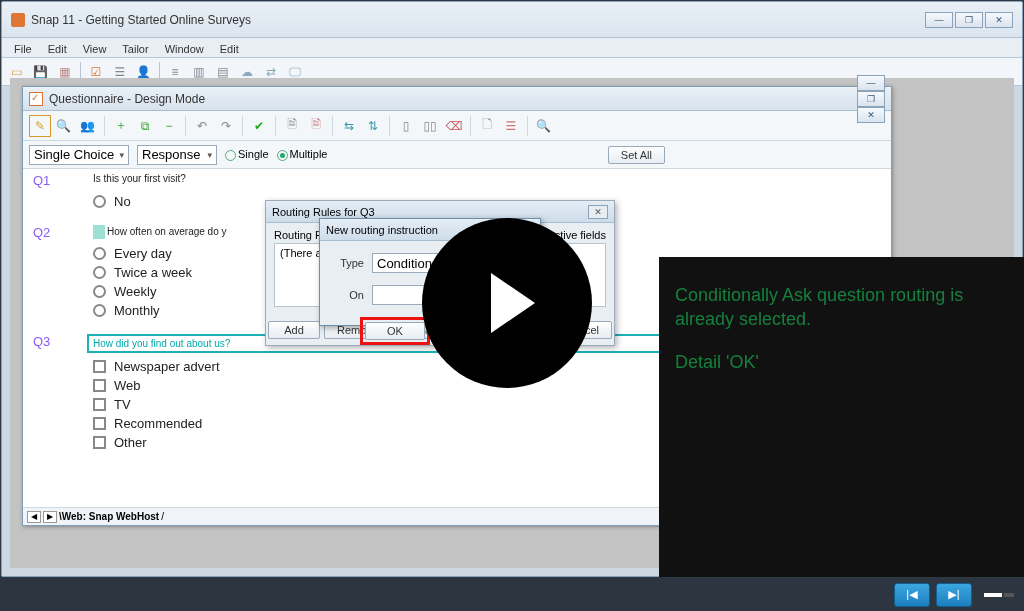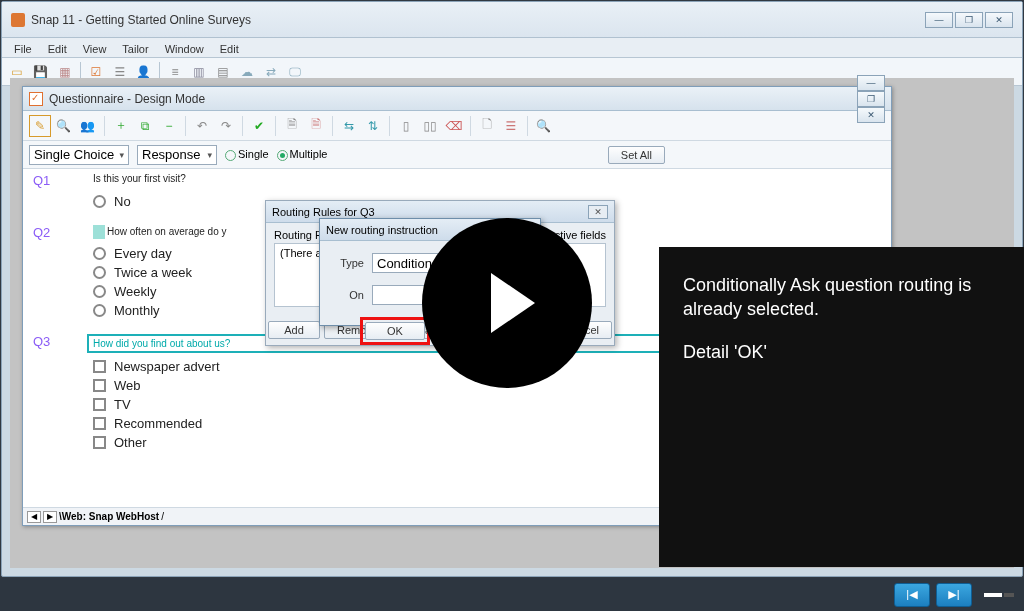--- a/index.html
+++ b/index.html
@@ -72,21 +72,21 @@
   .dlg-new .field label { width:34px; text-align:right; color:#333; }
   .dlg-new .field .select { flex:1; min-width:auto; }
   .dlg-new .okrow { display:flex; justify-content:center; gap:10px; margin-top:2px; }
   .ok-highlight { border:3px solid #e11; padding:2px; display:inline-block; }
 
   
   .playcircle { position:absolute; left:422px; top:218px; width:170px; height:170px; border-radius:50%; background:#000; display:flex; align-items:center; justify-content:center; z-index:20; box-shadow:0 0 0 4px rgba(0,0,0,.0); }
   .playcircle .tri { width:0; height:0; border-left:44px solid #fff; border-top:30px solid transparent; border-bottom:30px solid transparent; margin-left:12px; }
 
   
-  .caption { position:absolute; right:0; top:247px; width:365px; height:320px; background:#111; color:#ffffff; z-index:15; padding:26px 24px; font-size:18px; line-height:1.35; font-family:"Segoe UI", sans-serif; }
+  .caption { position:absolute; right:0; top:257px; width:365px; height:320px; background:#111; color:#15803d; z-index:15; padding:26px 16px; font-size:18px; line-height:1.35; font-family:"Segoe UI", sans-serif; }
   .caption p { margin-bottom:18px; }
 
   
   .controlbar { position:absolute; left:0; bottom:0; width:1024px; height:33px; background:#2d3640; display:flex; align-items:center; justify-content:flex-end; padding:0 10px; gap:6px; }
   .ctrlbtn { width:36px; height:24px; background:linear-gradient(#3ba7e0,#1c7fbf); border:1px solid #0e5e94; border-radius:3px; color:#fff; display:flex; align-items:center; justify-content:center; font-size:11px; }
   .vol { display:flex; align-items:center; gap:2px; margin-left:6px; }
   .vol .bar { width:18px; height:4px; background:#fff; }
   .vol .bar.dim { background:#555; }
 </style>
 </head>

